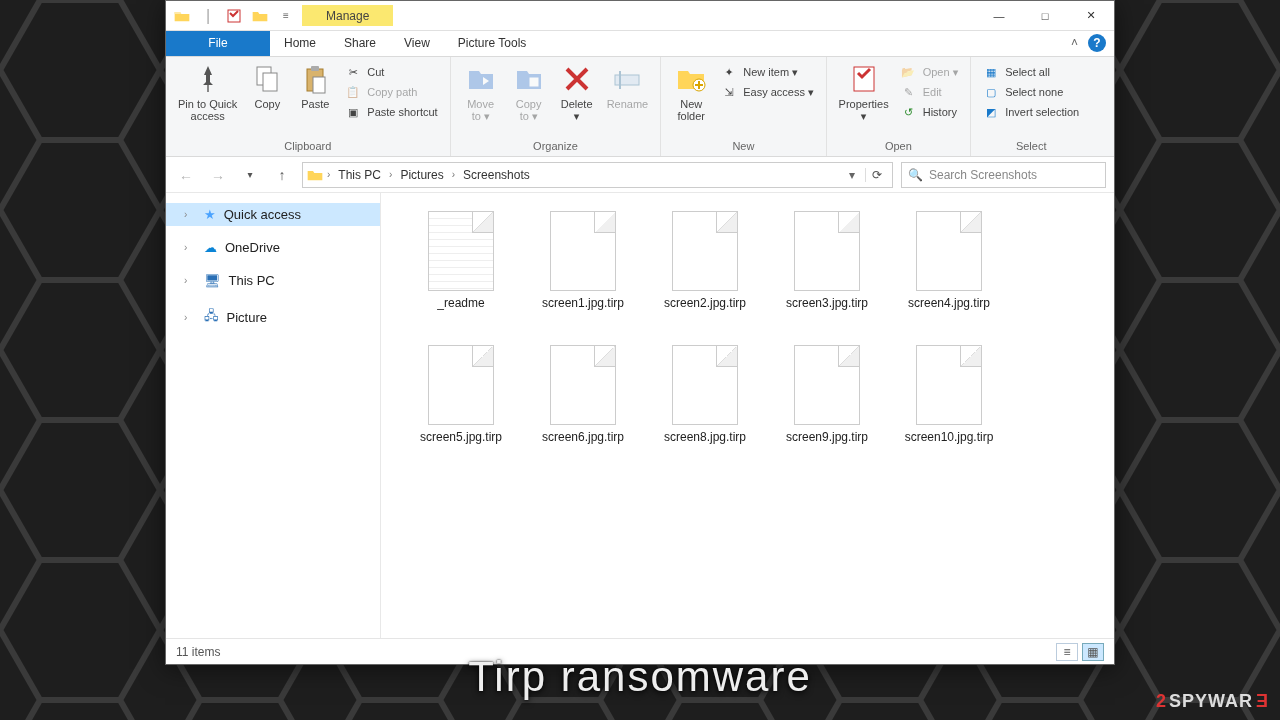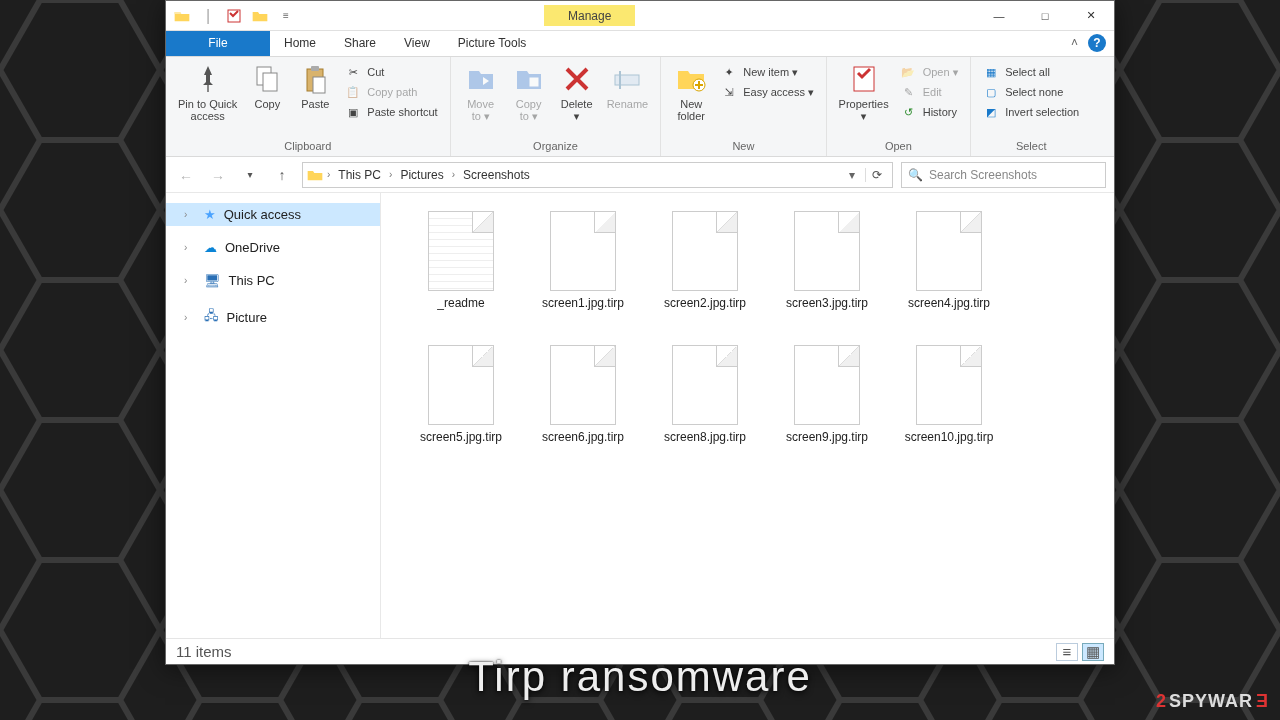--- a/index.html
+++ b/index.html
@@ -6,21 +6,21 @@
   body { width:1280px; height:720px; background:#1a1a1a; position:relative; overflow:hidden; }
   
   .hexbg { position:absolute; inset:0; background:#222; }
   .hexbg svg { width:100%; height:100%; }
   .window { position:absolute; left:165px; top:0; width:950px; height:665px; background:#fff; border:1px solid #666; box-shadow:0 4px 24px rgba(0,0,0,.5); display:flex; flex-direction:column; }
   
   .titlebar { height:30px; background:#fff; display:flex; align-items:center; border-bottom:1px solid #e0e0e0; }
   .titlebar .qat { display:flex; gap:2px; padding:0 4px; align-items:center; height:100%; }
   .qat-icon { width:24px; height:22px; display:flex; align-items:center; justify-content:center; }
   .folder-ico { width:16px; height:14px; }
-  .manage-tab { margin-left:242px; background:#fbe870; padding:4px 24px 3px; font-size:12px; color:#444; }
+  .manage-tab { background:#fbe870; padding:4px 24px 3px; font-size:12px; color:#444; }
   .win-controls { margin-left:auto; display:flex; }
   .win-btn { width:46px; height:30px; display:flex; align-items:center; justify-content:center; font-size:11px; color:#333; }
   
   .ribbon-tabs { height:26px; display:flex; align-items:stretch; font-size:12px; border-bottom:1px solid #dadada; }
   .ribbon-tabs .file { background:#1979ca; color:#fff; padding:5px 18px; }
   .ribbon-tabs .tab { padding:5px 14px; color:#333; }
   .ribbon-tabs .tab.active { }
   .ribbon-tabs .spacer { flex:1; }
   .ribbon-tabs .chev { padding:5px 8px; color:#666;}
   .ribbon-tabs .help { width:18px; height:18px; border-radius:50%; background:#1979ca; color:#fff; font-size:12px; display:flex; align-items:center; justify-content:center; margin:3px 8px 0 2px; font-weight:bold;}
@@ -50,21 +50,21 @@
   .tree-item { display:flex; align-items:center; gap:8px; padding:4px 8px 4px 18px; color:#222;}
   .tree-item.sel { background:#cce8ff;}
   .tree-item .exp { width:12px; color:#888; font-size:10px;}
   .files { flex:1; padding:18px 10px 8px 28px; overflow:auto; display:flex; flex-wrap:wrap; align-content:flex-start; gap:34px 18px;}
   .file { width:104px; display:flex; flex-direction:column; align-items:center; gap:6px;}
   .file .thumb { width:66px; height:80px; background:#fff; border:1px solid #ccc; position:relative;}
   .file .thumb::before { content:""; position:absolute; top:0; right:0; width:20px; height:20px; background:linear-gradient(135deg,#fff 0 50%,#ddd 50% 51%,#f0f0f0 51% 100%); border-left:1px solid #ccc; border-bottom:1px solid #ccc;}
   .file.readme .thumb { background:repeating-linear-gradient(#fff,#fff 6px,#eee 6px,#eee 7px);}
   .file .fname { font-size:12px; color:#222; text-align:center; word-break:break-all; line-height:1.15;}
   
-  .status { height:26px; border-top:1px solid #e5e5e5; display:flex; align-items:center; padding:0 10px; font-size:15px; color:#555;text-align:center;}
+  .status { height:26px; border-top:1px solid #e5e5e5; display:flex; align-items:center; padding:0 10px; font-size:12px; color:#555;text-align:center;}
   .status .views { margin-left:auto; display:flex; gap:4px;}
   .status .vbtn { width:22px; height:18px; border:1px solid #bcd; display:flex; align-items:center; justify-content:center;}
   .status .vbtn.active { background:#cce8ff; border-color:#7ab;}
   
   .caption { position:absolute; left:0; right:0; top:653px; text-align:center; color:#eee; font-size:42px; font-family:"Segoe UI Light","Segoe UI",Arial; letter-spacing:2px; text-shadow:0 2px 6px rgba(0,0,0,.9), 0 0 2px #000;}
   .watermark { position:absolute; right:12px; bottom:8px; color:#ddd; font-size:18px; font-weight:bold; letter-spacing:1px; display:flex; align-items:center; gap:2px;}
   .watermark .two { color:#d33; }
   .watermark .e { color:#d33; transform:scaleX(-1); display:inline-block;}
 </style>
 </head>

